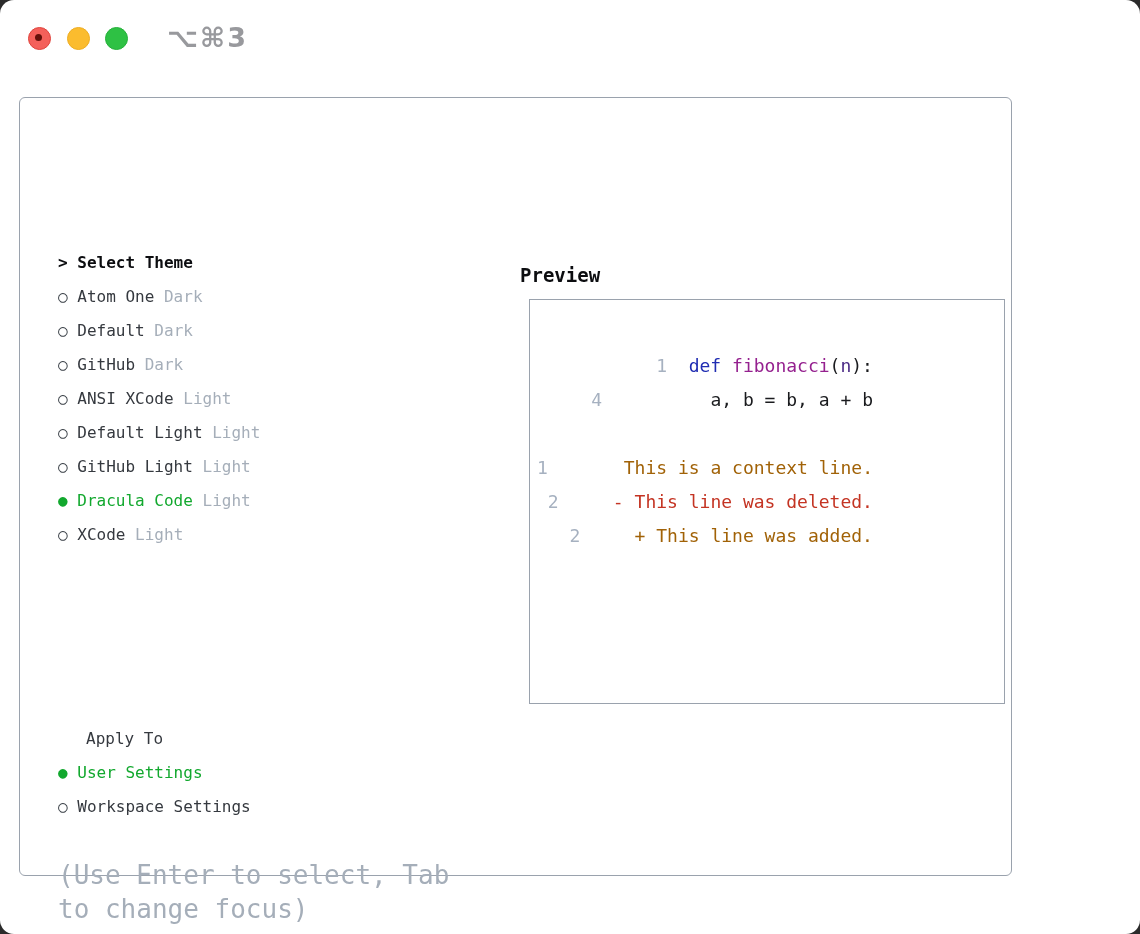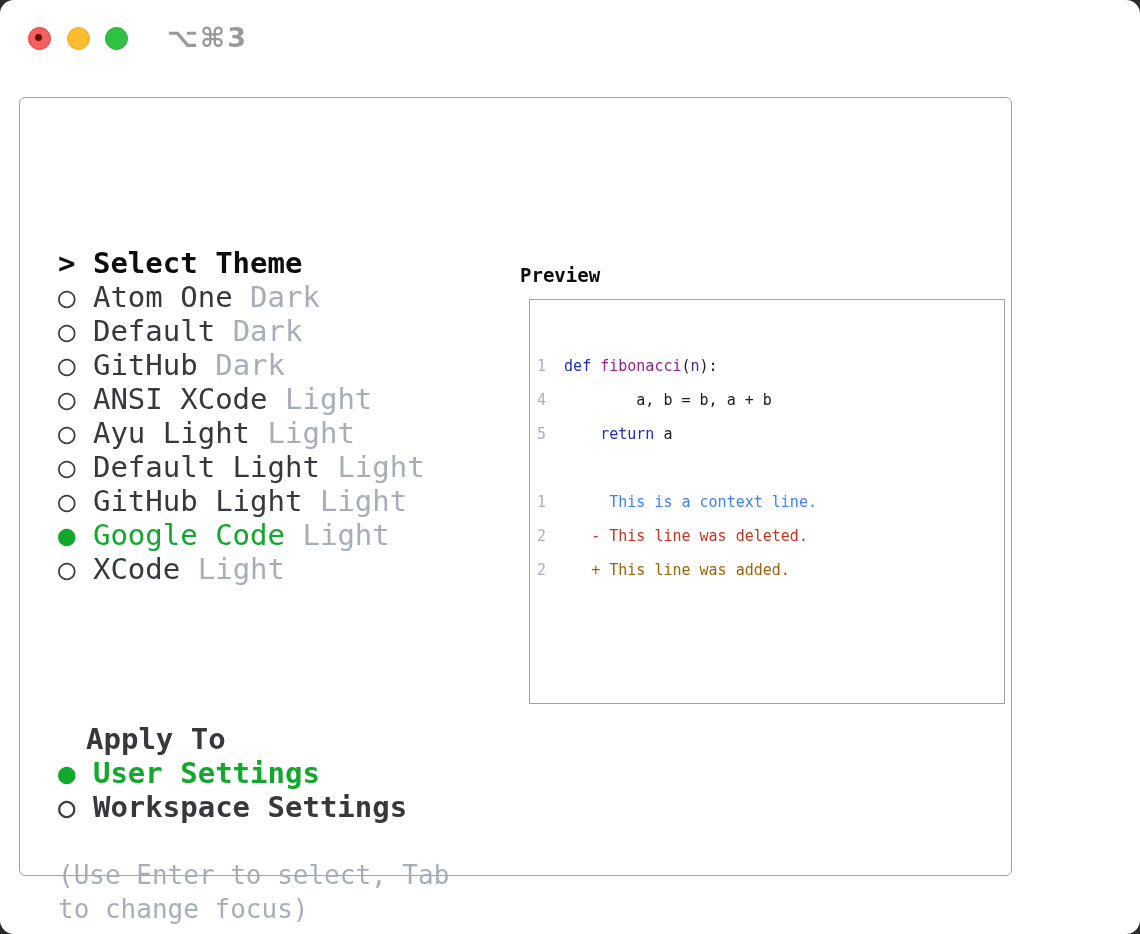--- a/index.html
+++ b/index.html
@@ -23,47 +23,47 @@
   .shortcut{
     position:absolute;left:167px;top:22px;
     font-family:"DejaVu Sans", sans-serif;font-size:27px;font-weight:600;
     color:#98999d;letter-spacing:2px;
   }
   
   .panel{
     position:absolute;left:19px;top:97px;width:991px;height:777px;
     border:1.5px solid #9aa2ad;border-radius:6px;background:#fff;
   }
-  .row{white-space:pre;font-size:29px;line-height:34px;color:#35393f;}
+  .row{white-space:pre;font-size:16px;line-height:34px;color:#35393f;}
   .hdr{font-weight:bold;color:#0c0d10;}
   .indent{padding-left:28px;}
   .muted{color:#a5aeb9;}
   .bullet{color:#3a4047;}
   .green{color:#12a82e;}
   #theme-list{position:absolute;left:38px;top:148px;}
-  #apply-list{position:absolute;left:38px;top:624px;font-weight:bold;}
+  #apply-list{position:absolute;left:38px;top:624px;}
   #hint{
     position:absolute;left:38px;top:760px;width:420px;
     font-size:26px;line-height:34px;color:#a5aeb9;white-space:normal;
   }
   
   #preview-label{position:absolute;left:500px;top:160px;font-size:19px;line-height:34px;font-weight:bold;color:#0c0d10;white-space:pre;}
   .preview-box{
     position:absolute;left:509px;top:201px;width:474px;height:403px;
     border:1.5px solid #9aa2ad;background:#fff;
   }
   #preview-lines{position:absolute;left:7px;top:49px;}
-  .pline{white-space:pre;font-size:15px;line-height:34px;min-height:34px;color:#1a1b1e;}
+  .pline{white-space:pre;font-size:18px;line-height:34px;min-height:34px;color:#1a1b1e;text-align:right;}
   .ln{color:#a6b1c0;}
   .kw{color:#202db2;}
   .fn{color:#95218f;}
   .lit{color:#0f6e67;}
   .param{color:#4a2a85;}
   .pln{color:#1a1b1e;}
-  .ctx{color:#3b82f6;}
+  .ctx{color:#a16207;}
   .del{color:#c43423;}
   .add{color:#a16207;}
 </style>
 </head>
 <body>
 
 <div class="window">
 
   <div>
     <span class="dot dot-red"></span>
@@ -73,42 +73,40 @@
   </div>
 
   <div class="panel">
 
     <div id="theme-list">
         <div class="row hdr"><span>&gt;</span> <span>Select Theme</span></div>
         <div class="row"><span class="bullet">○</span> <span>Atom One</span> <span class="muted">Dark</span></div>
         <div class="row"><span class="bullet">○</span> <span>Default</span> <span class="muted">Dark</span></div>
         <div class="row"><span class="bullet">○</span> <span>GitHub</span> <span class="muted">Dark</span></div>
         <div class="row"><span class="bullet">○</span> <span>ANSI XCode</span> <span class="muted">Light</span></div>
-        <div class="row"><span class="bullet">○</span> <span>Ayu Light</span> <span class="muted">Light</span></div>
         <div class="row"><span class="bullet">○</span> <span>Default Light</span> <span class="muted">Light</span></div>
         <div class="row"><span class="bullet">○</span> <span>GitHub Light</span> <span class="muted">Light</span></div>
-        <div class="row"><span class="bullet green">●</span> <span class="green">Google Code</span> <span class="muted">Light</span></div>
+        <div class="row"><span class="bullet green">●</span> <span class="green">Dracula Code</span> <span class="muted">Light</span></div>
         <div class="row"><span class="bullet">○</span> <span>XCode</span> <span class="muted">Light</span></div>
       </div>
 
     <div id="apply-list">
         <div class="row indent">Apply To</div>
         <div class="row"><span class="bullet green">●</span> <span class="green">User Settings</span></div>
         <div class="row"><span class="bullet">○</span> <span>Workspace Settings</span></div>
       </div>
 
     <div id="hint">(Use Enter to select, Tab to change focus)</div>
 
     <div id="preview-label">Preview</div>
 
     <div class="preview-box">
       <div id="preview-lines">
           <div class="pline"><span class="ln">1</span>  <span class="kw">def</span><span class="pln"> </span><span class="fn">fibonacci</span><span class="pln">(</span><span class="param">n</span><span class="pln">):</span></div>
           <div class="pline"><span class="ln">4</span>  <span class="pln">        a, b = b, a + b</span></div>
-          <div class="pline"><span class="ln">5</span>  <span class="pln">    </span><span class="kw">return</span><span class="pln"> a</span></div>
           <div class="pline"></div>
           <div class="pline"><span class="ln">1</span>  <span class="ctx">     This is a context line.</span></div>
           <div class="pline"><span class="ln">2</span>  <span class="del">   - This line was deleted.</span></div>
           <div class="pline"><span class="ln">2</span>  <span class="add">   + This line was added.</span></div>
         </div>
     </div>
 
   </div>
 </div>
 

